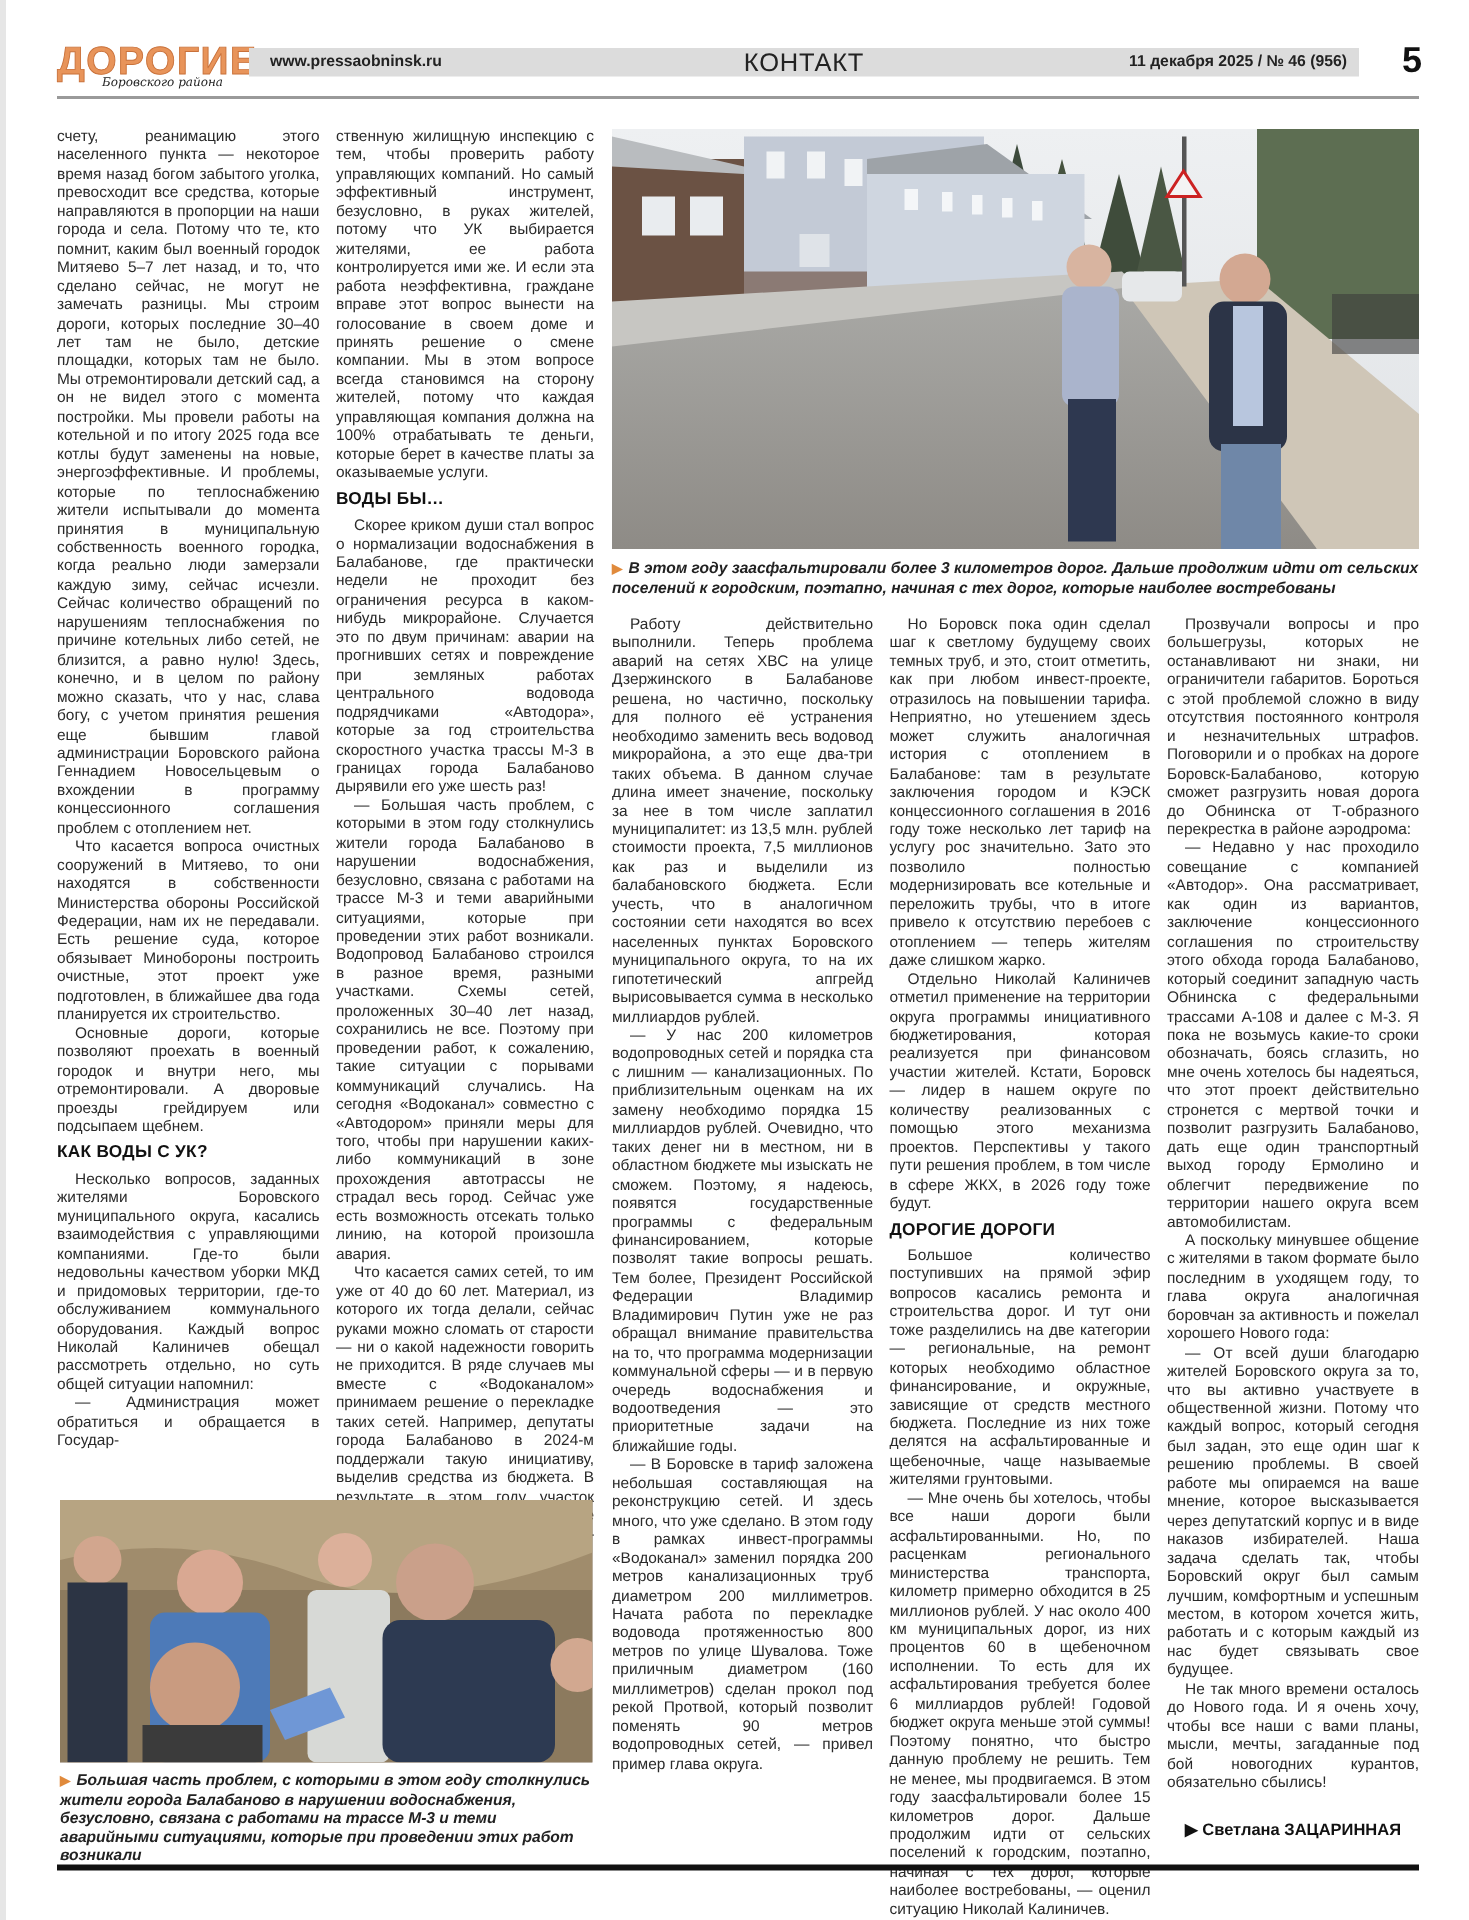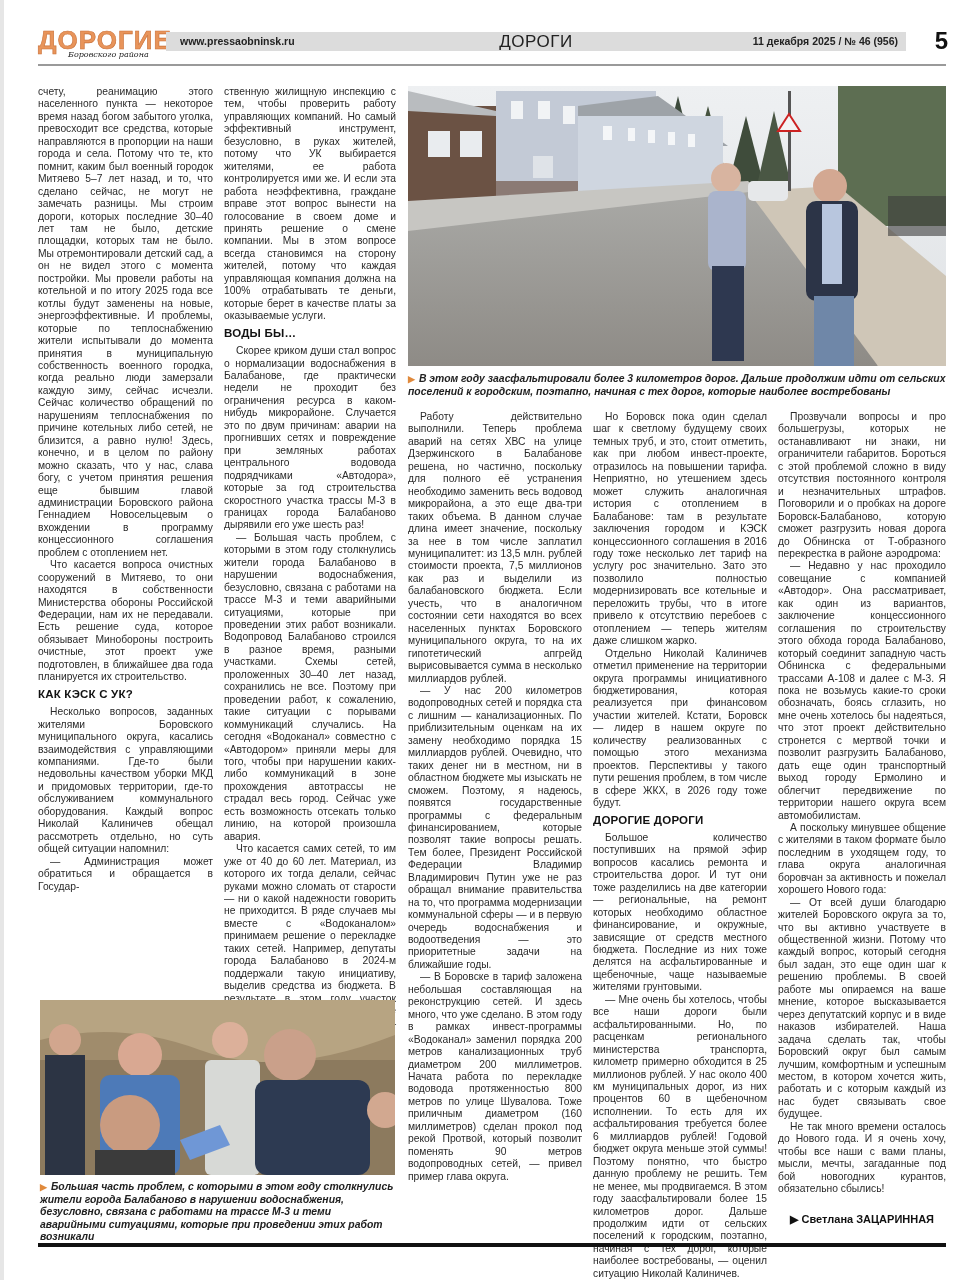--- a/index.html
+++ b/index.html
@@ -50,21 +50,21 @@
 
 <div class="leftedge"></div>
 
 <div class="header">
   <div class="logo">
     <span class="logo-main">ДОРОГИЕ</span>
     <span class="logo-sub">Боровского района</span>
   </div>
   <div class="hbar">
     <span class="h-url">www.pressaobninsk.ru</span>
-    <span class="h-title">ДОРОГИ</span>
+    <span class="h-title">КОНТАКТ</span>
     <span class="h-date">11 декабря 2025 / № 46 (956)</span>
   </div>
   <span class="h-page">5</span>
 </div>
 <div class="hrule"></div>
 
 <div class="photo" id="photo-top">
   <svg width="538" height="280" viewBox="0 0 538 280">
     <defs>
       <linearGradient id="sky" x1="0" y1="0" x2="0" y2="1">
@@ -126,21 +126,22 @@
     <rect x="480" y="110" width="58" height="40" fill="#3c3c3c" opacity="0.6"></rect>
   </svg>
 </div>
 <div class="caption" id="cap-top">
   <span class="tri">▶</span><span>В этом году заасфальтировали более 3 километров дорог. Дальше продолжим идти от сельских поселений к городским, поэтапно, начиная с тех дорог, которые наиболее востребованы</span>
 </div>
 
 <div class="col" id="c1">
     <p class="noind">счету, реанимацию этого населенного пункта — некоторое время назад богом забытого уголка, превосходит все средства, которые направляются в пропорции на наши города и села. Потому что те, кто помнит, каким был военный городок Митяево 5–7 лет назад, и то, что сделано сейчас, не могут не замечать разницы. Мы строим дороги, которых последние 30–40 лет там не было, детские площадки, которых там не было. Мы отремонтировали детский сад, а он не видел этого с момента постройки. Мы провели работы на котельной и по итогу 2025 года все котлы будут заменены на новые, энергоэффективные. И проблемы, которые по теплоснабжению жители испытывали до момента принятия в муниципальную собственность военного городка, когда реально люди замерзали каждую зиму, сейчас исчезли. Сейчас количество обращений по нарушениям теплоснабжения по причине котельных либо сетей, не близится, а равно нулю! Здесь, конечно, и в целом по району можно сказать, что у нас, слава богу, с учетом принятия решения еще бывшим главой администрации Боровского района Геннадием Новосельцевым о вхождении в программу концессионного соглашения проблем с отоплением нет.</p>
     <p>Что касается вопроса очистных сооружений в Митяево, то они находятся в собственности Министерства обороны Российской Федерации, нам их не передавали. Есть решение суда, которое обязывает Минобороны построить очистные, этот проект уже подготовлен, в ближайшее два года планируется их строительство.</p>
-    <h3>КАК КЭСК С УК?</h3>
+    <p>Основные дороги, которые позволяют проехать в военный городок и внутри него, мы отремонтировали. А дворовые проезды грейдируем или подсыпаем щебнем.</p>
+    <h3>КАК ВОДЫ С УК?</h3>
     <p>Несколько вопросов, заданных жителями Боровского муниципального округа, касались взаимодействия с управляющими компаниями. Где-то были недовольны качеством уборки МКД и придомовых территории, где-то обслуживанием коммунального оборудования. Каждый вопрос Николай Калиничев обещал рассмотреть отдельно, но суть общей ситуации напомнил:</p>
     <p>— Администрация может обратиться и обращается в Государ-</p>
   </div>
 <div class="col" id="c2">
     <p class="noind">ственную жилищную инспекцию с тем, чтобы проверить работу управляющих компаний. Но самый эффективный инструмент, безусловно, в руках жителей, потому что УК выбирается жителями, ее работа контролируется ими же. И если эта работа неэффективна, граждане вправе этот вопрос вынести на голосование в своем доме и принять решение о смене компании. Мы в этом вопросе всегда становимся на сторону жителей, потому что каждая управляющая компания должна на 100% отрабатывать те деньги, которые берет в качестве платы за оказываемые услуги.</p>
     <h3>ВОДЫ БЫ…</h3>
     <p>Скорее криком души стал вопрос о нормализации водоснабжения в Балабанове, где практически недели не проходит без ограничения ресурса в каком-нибудь микрорайоне. Случается это по двум причинам: аварии на прогнивших сетях и повреждение при земляных работах центрального водовода подрядчиками «Автодора», которые за год строительства скоростного участка трассы М-3 в границах города Балабаново дырявили его уже шесть раз!</p>
     <p>— Большая часть проблем, с которыми в этом году столкнулись жители города Балабаново в нарушении водоснабжения, безусловно, связана с работами на трассе М-3 и теми аварийными ситуациями, которые при проведении этих работ возникали. Водопровод Балабаново строился в разное время, разными участками. Схемы сетей, проложенных 30–40 лет назад, сохранились не все. Поэтому при проведении работ, к сожалению, такие ситуации с порывами коммуникаций случались. На сегодня «Водоканал» совместно с «Автодором» приняли меры для того, чтобы при нарушении каких-либо коммуникаций в зоне прохождения автотрассы не страдал весь город. Сейчас уже есть возможность отсекать только линию, на которой произошла авария.</p>
     <p>Что касается самих сетей, то им уже от 40 до 60 лет. Материал, из которого их тогда делали, сейчас руками можно сломать от старости — ни о какой надежности говорить не приходится. В ряде случаев мы вместе с «Водоканалом» принимаем решение о перекладке таких сетей. Например, депутаты города Балабаново в 2024-м поддержали такую инициативу, выделив средства из бюджета. В результате в этом году участок около 800 метров на улице Дзержинского был переложен, — рассказал глава округа.</p>
   </div>

